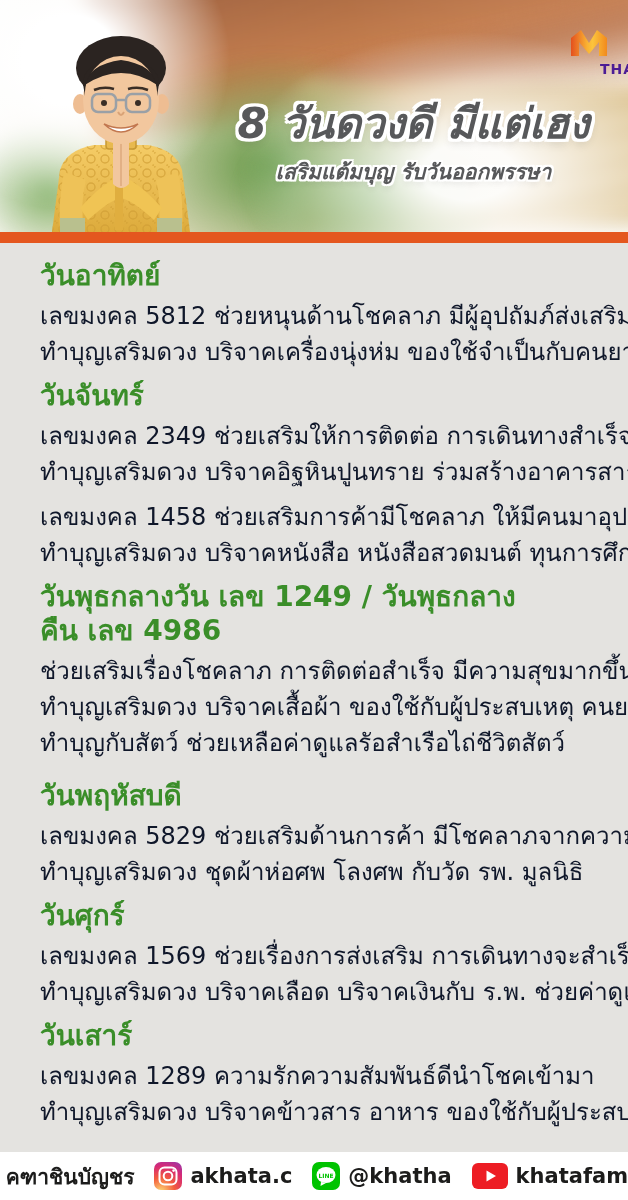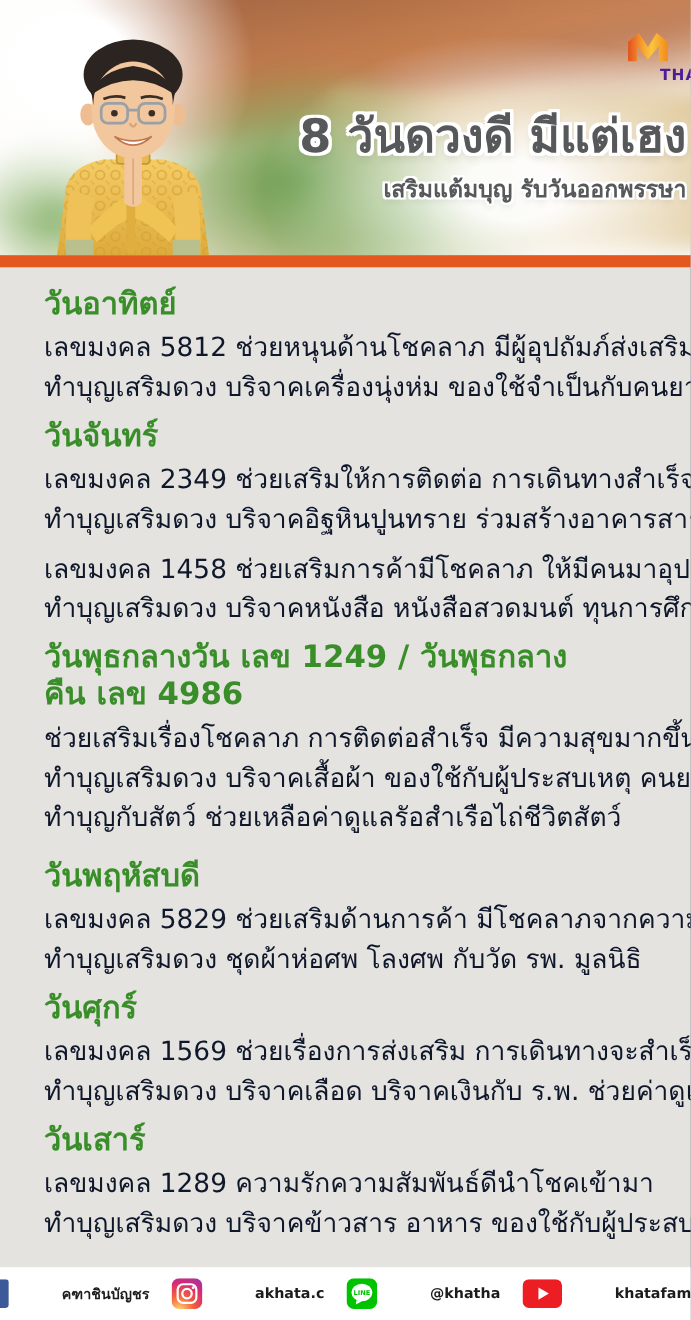--- a/index.html
+++ b/index.html
@@ -32,21 +32,21 @@
   .fade-tl { left:-90px; top:-90px; width:320px; height:300px;
     background:radial-gradient(closest-side,#ffffff 30%,rgba(255,255,255,0)); }
   .fade-br { right:-70px; bottom:-80px; width:460px; height:280px;
     background:radial-gradient(closest-side,rgba(255,255,255,.95) 20%,rgba(255,255,255,0)); }
   
   .presenter { position:absolute; left:14px; bottom:0; width:214px; height:220px; }
   
   .brand { position:absolute; top:28px; right:14px; width:50px; text-align:center; }
   .brand-word { font-size:14px; font-weight:bold; letter-spacing:1px; color:#4c1d95; margin-top:1px;margin-left:36px; }
   
-  .title-block { position:absolute; left:203px; right:4px; top:102px; text-align:right; }
+  .title-block { position:absolute; left:203px; right:4px; top:102px; text-align:center;font-style:italic; }
   .title {
     font-size:42px; font-weight:bold; color:#57585a; line-height:1.05; white-space:nowrap;
     text-shadow:-3px -3px 0 #fff,3px -3px 0 #fff,-3px 3px 0 #fff,3px 3px 0 #fff,
                  0 -3px 0 #fff,0 3px 0 #fff,-3px 0 0 #fff,3px 0 0 #fff,0 5px 8px rgba(60,60,60,.18);
   }
   .subtitle {
     font-size:21px; font-weight:bold; color:#57585a; margin-top:9px; white-space:nowrap;
     text-shadow:-2px -2px 0 #fff,2px -2px 0 #fff,-2px 2px 0 #fff,2px 2px 0 #fff,
                  0 -2px 0 #fff,0 2px 0 #fff,-2px 0 0 #fff,2px 0 0 #fff,0 4px 6px rgba(60,60,60,.15);
   }
@@ -55,21 +55,21 @@
   
   .main { position:absolute; left:0; top:243px; width:548px; padding:16px 26px 0 40px; }
   .day-section { margin-bottom:9px; }
   .day-section.tall { margin-bottom:18px; }
   .day-heading { font-size:28px; line-height:34px; font-weight:bold; color:#3a8e29; margin-bottom:5px; }
   .day-line { font-size:24px; line-height:36px; color:#0f172a; white-space:nowrap; }
   
   .footer { position:absolute; left:0; bottom:0; width:628px; height:48px; background:#ffffff;
     display:flex; align-items:center; justify-content:center; gap:20px; }
   .social-item { display:flex; align-items:center; gap:8px; cursor:pointer; }
-  .social-label { font-size:13px; font-weight:bold; color:#1c1c1b; white-space:nowrap;margin-left:40px; }
+  .social-label { font-size:21px; font-weight:bold; color:#1c1c1b; white-space:nowrap; }
   .icon-box { display:block; }
 </style>
 </head>
 <body>
 
 <div class="canvas">
 
   <div class="hero">
     <div class="hero-bg">
       <div class="blob roof1"></div>

